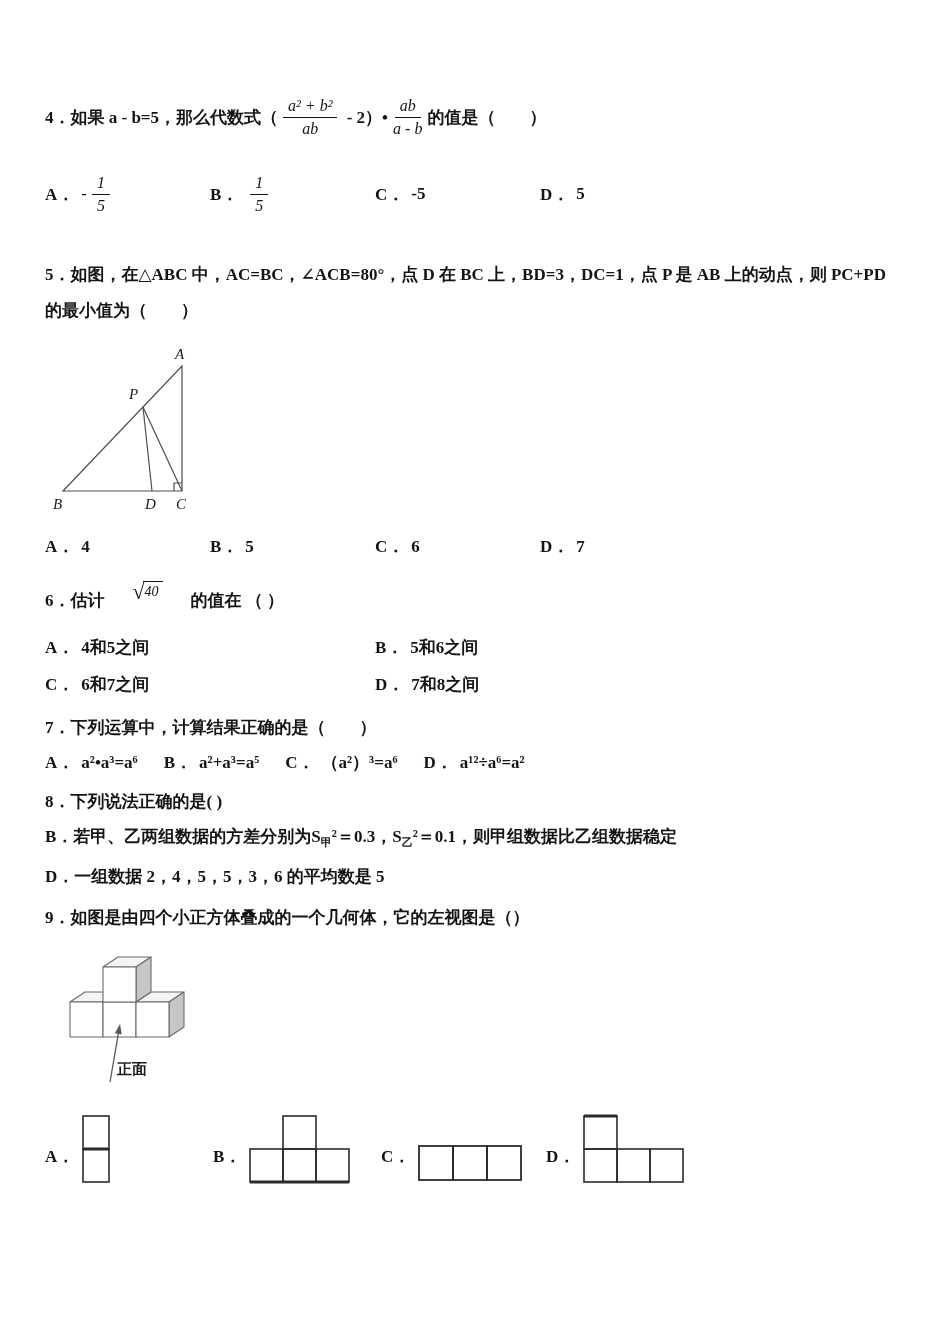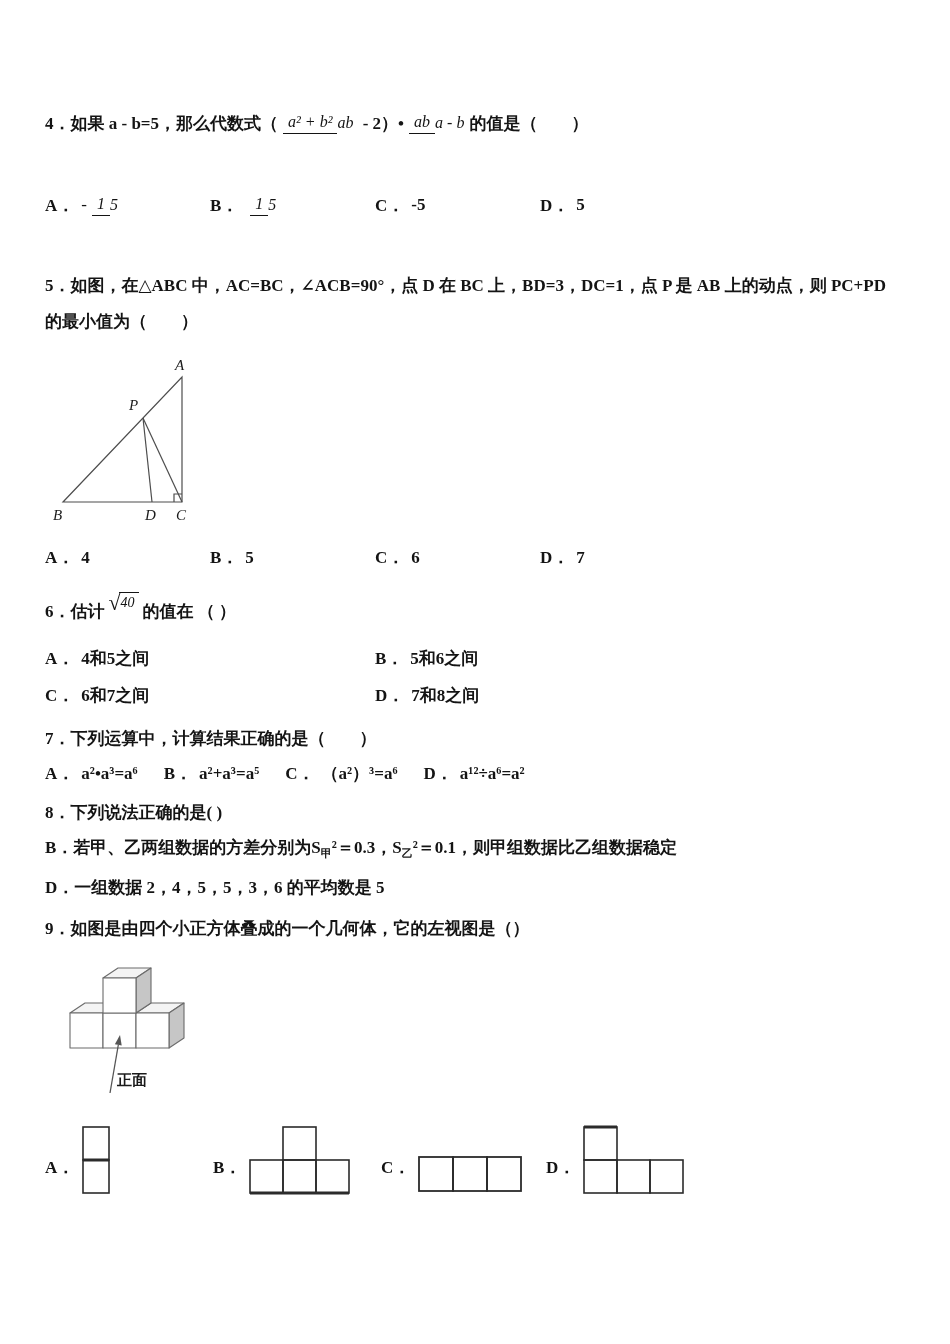--- a/index.html
+++ b/index.html
@@ -9,22 +9,22 @@
     font-weight:700;color:#141414;font-size:17px;
   }
   .page{position:relative;width:860px;padding:0 45px;}
 
   
   .qline{display:flex;align-items:center;}
   .qtext{white-space:pre-wrap;}
   .math{font-style:italic;font-weight:400;}
 
   
-  .frac{display:inline-flex;flex-direction:row;
-        font-style:italic;font-weight:400;font-size:16px;margin:16px 5px;line-height:1.25;}
+  .frac{display:inline-flex;flex-direction:column;align-items:center;
+        font-style:italic;font-weight:400;font-size:16px;margin:0 5px;line-height:1.25;}
   .frac .num{border-bottom:1.3px solid #141414;padding:0 5px 1px;}
   .frac .den{padding-top:1px;}
 
   
   .sqrt{display:inline-flex;align-items:flex-start;position:relative;top:-8px;margin:0 4px;}
   .sqrt-sign{font-weight:400;font-size:22px;line-height:1;}
   .sqrt-body{font-weight:400;font-style:italic;font-size:14px;line-height:1.3;
              border-top:1.3px solid #141414;padding:1px 4px 0 2px;margin-left:-2px;text-align:right;}
 
   
@@ -35,21 +35,21 @@
   .opts-inline{display:flex;gap:26px;align-items:center;}
 
   sub.vsub{font-size:11px;vertical-align:-4px;font-weight:700;}
 
   
   #q4{margin-top:96px;}
   #q4-opts{margin-top:26px;min-height:58px;}
   #q5{margin-top:34px;line-height:36px;}
   #tri-fig{margin-top:12px;}
   #q5-opts{margin-top:14px;}
-  #q6{margin-top:22px;height:40px;}
+  #q6{margin-top:22px;height:40px;gap:24px;}
   #q6-opts{margin-top:16px;}
   #q7{margin-top:20px;}
   #q7-opts{margin-top:12px;}
   #q8{margin-top:16px;}
   .q8-line{margin-top:13px;line-height:22px;}
   #q9{margin-top:18px;}
   #cube-fig{margin-top:18px;margin-left:10px;}
   #q9-opts{margin-top:22px;display:grid;grid-template-columns:168px 168px 165px 1fr;align-items:end;}
   .shape-opt{display:flex;align-items:flex-end;}
   .shape-opt .opt-label{margin-bottom:16px;}
@@ -96,21 +96,21 @@
         <span>-5</span>
       </div>
       <div class="opt">
         <span class="opt-label">D．</span>
         <span>5</span>
       </div>
     </div>
   </section>
 
   <section>
-    <div id="q5" class="qtext">5．如图，在△ABC 中，AC=BC，∠ACB=90°，点 D 在 BC 上，BD=3，DC=1，点 P 是 AB 上的动点，则 PC+PD 的最小值为（　　）</div>
+    <div id="q5" class="qtext">5．如图，在△ABC 中，AC=BC，∠ACB=80°，点 D 在 BC 上，BD=3，DC=1，点 P 是 AB 上的动点，则 PC+PD 的最小值为（　　）</div>
 
     <svg id="tri-fig" width="190" height="175" viewBox="0 0 190 175">
       <g fill="none" stroke="#4d4d4d" stroke-width="1.2">
         <polygon points="18,150 137,25 137,150"></polygon>
         <line x1="98" y1="66" x2="107" y2="150"></line>
         <line x1="98" y1="66" x2="137" y2="150"></line>
         <polyline points="129,150 129,142 137,142"></polyline>
       </g>
       <g font-size="15" font-style="italic" font-weight="400" fill="#1a1a1a">
         <text x="130" y="18">A</text>

